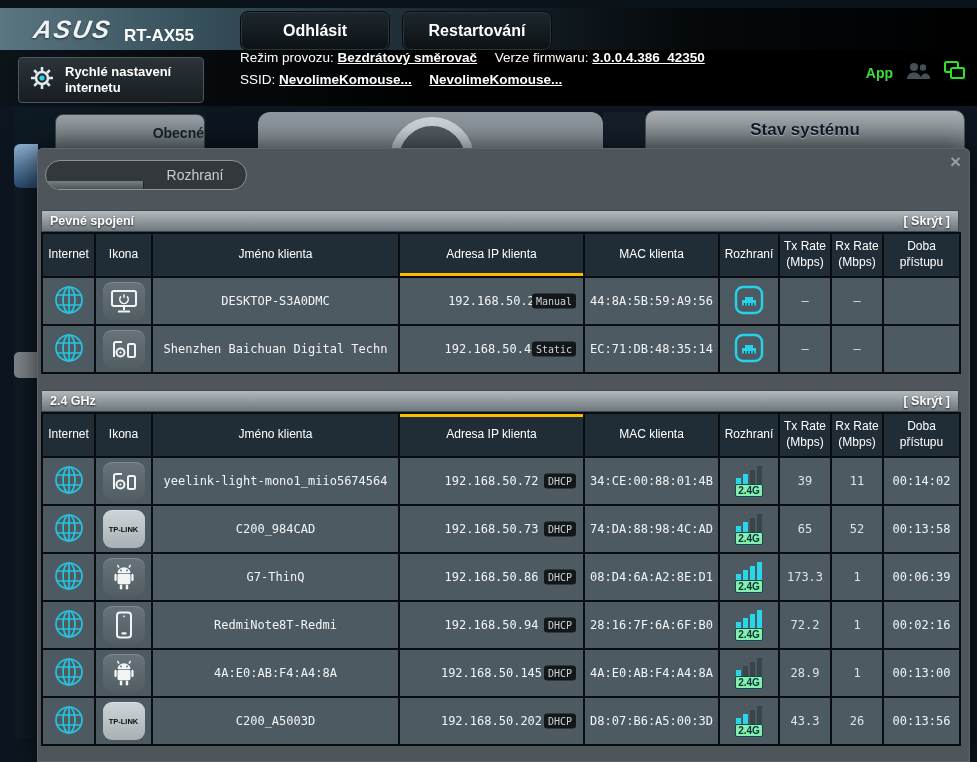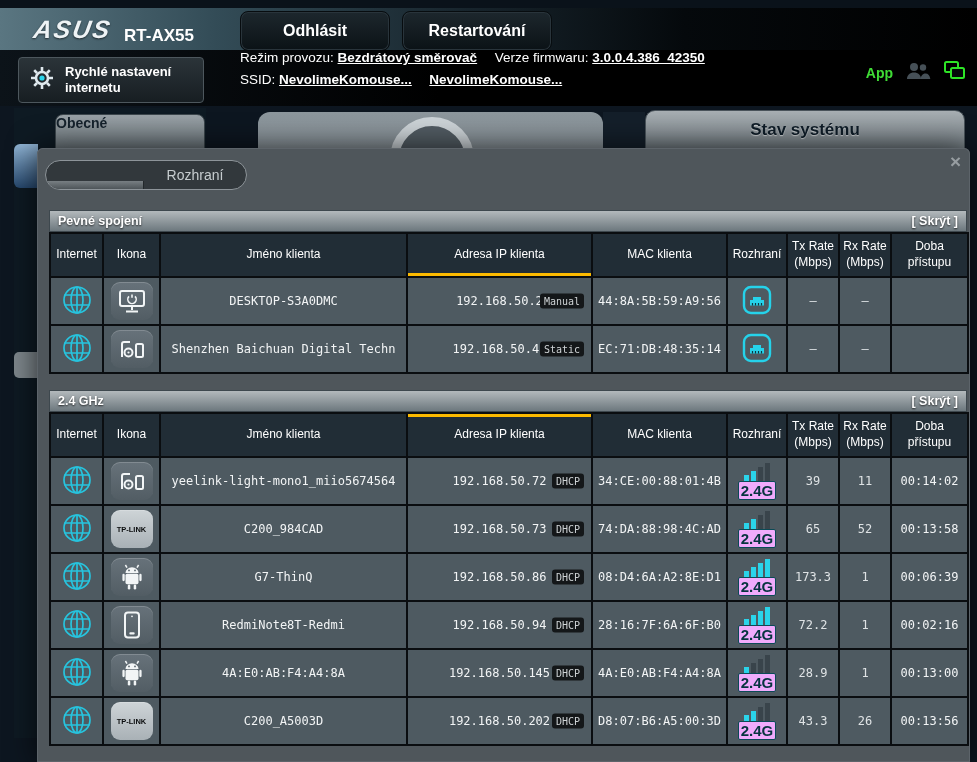--- a/index.html
+++ b/index.html
@@ -50,21 +50,21 @@
   .top-icons { position:absolute; right:10px; top:60px; display:flex; align-items:center; gap:12px; }
   .app-label { color:#3fdc35; font-weight:bold; font-size:14px; cursor:pointer; }
   
   .bg-sidebar { position:absolute; left:14px; top:108px; width:192px; height:630px; background:#0e1a23; }
   .bg-blue-item { position:absolute; left:14px; top:144px; width:24px; height:44px;
     background:linear-gradient(#8fb3d3,#27496f); border-radius:6px 0 0 6px; }
   .bg-small-tab { position:absolute; left:14px; top:352px; width:24px; height:26px; background:#7e878c; border-radius:5px 0 0 5px; }
   .bg-obecne {
     position:absolute; left:55px; top:114px; width:150px; height:44px;
     background:linear-gradient(#99a1a6,#5f6a70); border:1px solid #3c464c; border-radius:8px 8px 0 0;
-    color:#15222c; font-weight:bold; font-size:14px; text-align:left; cursor:pointer;
+    color:#15222c; font-weight:bold; font-size:14px; text-align:right; padding-top:10px; cursor:pointer;
   }
   .bg-map-panel { position:absolute; left:258px; top:112px; width:345px; height:220px;
     background:linear-gradient(#8d979d,#667077); border-radius:12px 12px 0 0; }
   .bg-ring { position:absolute; left:390px; top:117px; width:84px; height:84px; border-radius:50%;
     background:#525c63; border:9px solid #ccd3d7; }
   .bg-dark-block { position:absolute; left:603px; top:112px; width:42px; height:80px; background:#141f2a; }
   .bg-status-tab {
     position:absolute; left:645px; top:110px; width:320px; height:42px;
     background:linear-gradient(#a8afb3,#6d777d); border:1px solid #49535a; border-radius:10px 10px 0 0;
     color:#0f1d28; font-weight:bold; font-size:17px; text-align:center; padding-top:9px;
@@ -78,21 +78,21 @@
   }
   .modal-close { position:absolute; top:3px; right:9px; color:#979da1; font-size:19px; font-weight:bold; cursor:pointer; }
   .tabs {
     position:absolute; left:8px; top:12px; height:30px; display:flex;
     border:1px solid #8d9499; border-radius:16px; overflow:hidden; background:#32383c;
   }
   .tab { line-height:28px; text-align:center; color:#c6cccf; font-size:14px; cursor:pointer; }
   .tab-cely { width:98px;margin-top:20px; }
   .tab-rozhrani { width:102px; }
   .tab.active { background:linear-gradient(#787f83,#4e5559); color:#eef1f2; border-right:1px solid #23282b; }
-  .sections { position:absolute; left:12px; top:62px; width:918px; }
+  .sections { position:absolute; left:4px; top:62px; width:918px; }
   .section { margin-bottom:16px; }
   .sec-bar {
     width:918px; height:22px; background:linear-gradient(#b3b9bc,#6d787e);
     border:1px solid #3e484e; display:flex; justify-content:space-between; align-items:center;
     padding:0 8px; color:#fff; font-weight:bold; font-size:12.5px; text-shadow:0 1px 2px rgba(0,0,0,.75);
   }
   .hide-link { cursor:pointer; color:#fff; }
   table.client-table { width:918px; border-collapse:collapse; table-layout:fixed;
     font-family:"DejaVu Sans Mono", monospace; }
   table.client-table th {
@@ -114,21 +114,21 @@
     display:inline-flex; width:42px; height:38px; align-items:center; justify-content:center;
     background:linear-gradient(#67727a,#525d64); border-radius:9px; cursor:pointer;
     box-shadow:inset 0 1px 0 rgba(255,255,255,.18);
   }
   .icon-btn.tplink { background:linear-gradient(#ced4d7,#a9b1b6); color:#0b0d0e;
     font-family:"Liberation Sans", sans-serif; font-weight:bold; font-size:7.5px; letter-spacing:0; }
   .sig { display:inline-flex; flex-direction:column; align-items:center; }
   .sig-bars { display:flex; align-items:flex-end; gap:2px; height:20px; }
   .sig-bars .bar { width:5px; background:#39444b; }
   .sig-bars .bar.on { background:#2ad4ea; }
-  .sig-badge { margin-top:-1px; background:#f0abfc; color:#06343f; font-size:15px; font-weight:bold;
+  .sig-badge { margin-top:-1px; background:#86efac; color:#06343f; font-size:10px; font-weight:bold;
     font-family:"Liberation Sans", sans-serif; padding:0 2px; border-radius:2px; border:1px solid #0b4a56; }
   .dash { color:#dfe3e5; }
 </style>
 </head>
 <body>
 
 <div class="top-strip"></div>
 <div class="topbar">
   <span class="brand">ASUS</span>
   <span class="model">RT-AX55</span>

